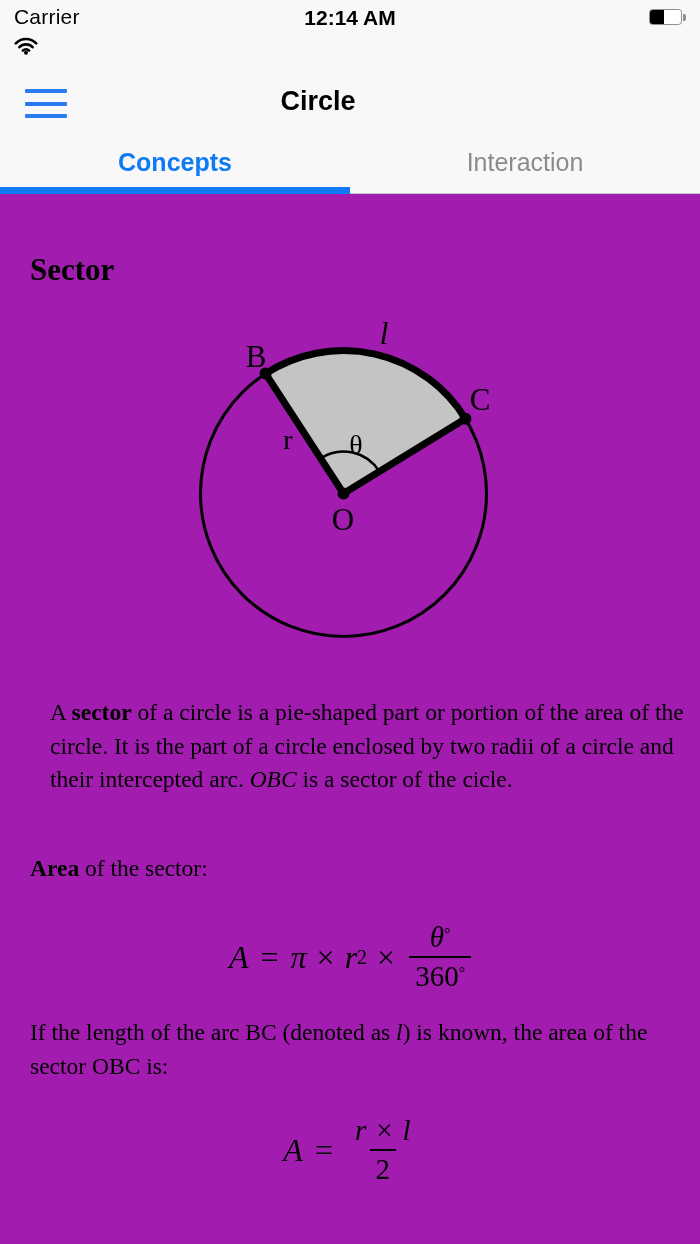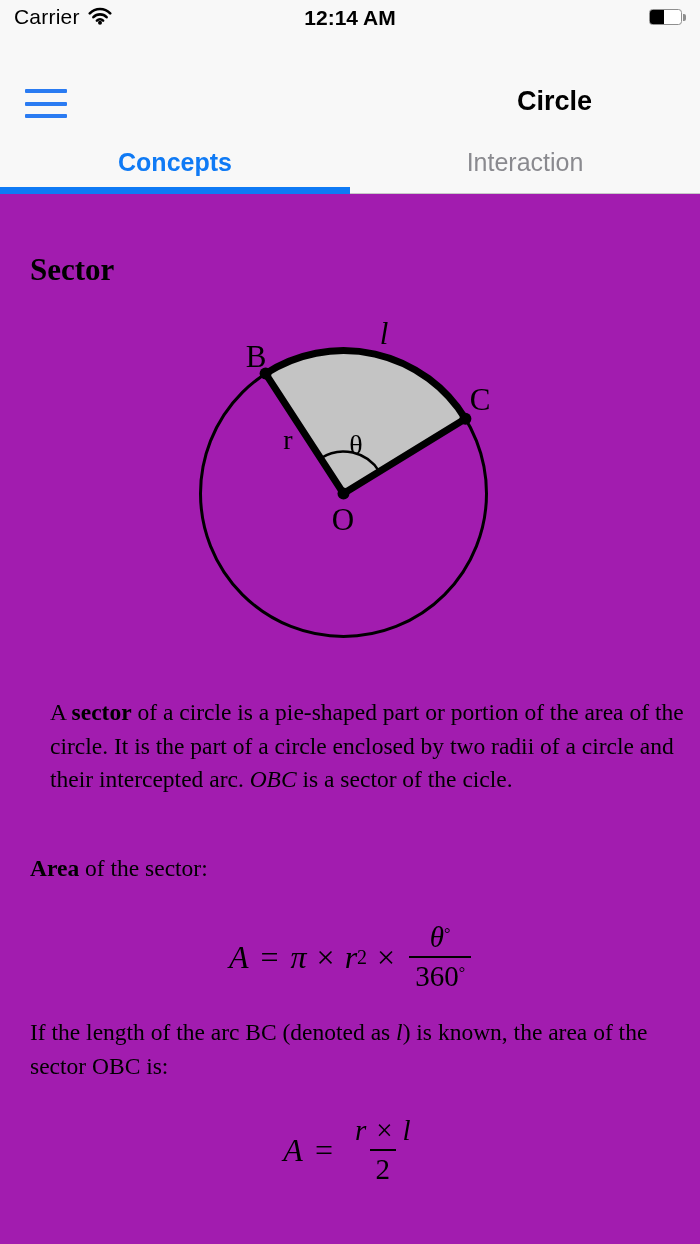--- a/index.html
+++ b/index.html
@@ -2,37 +2,37 @@
 <html><head>
 <meta charset="utf-8">
 <style>
   html,body{margin:0;padding:0;background:#fff;}
   .screen{position:relative;width:700px;height:1244px;background:#ffffff;overflow:hidden;
           font-family:"Liberation Sans",sans-serif;color:#000;}
   
   .header{position:absolute;left:0;top:0;width:700px;height:194px;background:#f8f8f8;
           border-bottom:1px solid #c8c8c8;box-sizing:border-box;}
   .status-bar{position:absolute;left:0;top:0;width:700px;height:36px;}
-  .status-left{position:absolute;left:14px;top:5px;display:flex;align-items:flex-end;gap:8px;}
+  .status-left{position:absolute;left:14px;top:5px;display:flex;align-items:flex-start;gap:8px;flex-direction:column;}
   .carrier{font-size:21px;letter-spacing:.2px;}
   .status-time{position:absolute;left:0;top:6px;width:700px;text-align:center;
                font-size:21px;font-weight:600;}
   .battery{position:absolute;right:14px;top:9px;display:flex;align-items:center;}
   .battery-body{width:33px;height:16px;border:1.5px solid #8e8e8e;border-radius:3.5px;
                 background:#fff;box-sizing:border-box;overflow:hidden;}
   .battery-fill{height:100%;width:45%;background:#000;}
   .battery-nub{width:3px;height:7px;background:#8e8e8e;border-radius:0 2px 2px 0;margin-left:1px;}
   .nav-bar{position:absolute;left:0;top:36px;width:700px;height:94px;}
   .menu-btn{position:absolute;left:25px;top:51px;width:42px;height:32px;cursor:pointer;}
   .menu-line{position:absolute;left:0;width:42px;height:4px;background:#2a7bf2;border-radius:1px;}
   .menu-line:nth-child(1){top:2px;}
   .menu-line:nth-child(2){top:15px;}
   .menu-line:nth-child(3){top:27px;}
-  .nav-title{position:absolute;left:0;top:50px;width:592px;text-align:right;
-             font-size:27px;font-weight:700;}
+  .nav-title{position:absolute;left:0;top:50px;width:592px;text-align:center;
+             font-size:27px;font-weight:700;padding-left:22px;}
   .tab-bar{position:absolute;left:0;top:130px;width:700px;height:64px;display:flex;}
   .tab{flex:1;display:flex;align-items:center;justify-content:center;font-size:25px;cursor:pointer;}
   .tab.active{color:#0f7af5;font-weight:600;}
   .tab.inactive{color:#8a8a8f;font-weight:400;}
   .tab-underline{position:absolute;left:0;bottom:0;width:350px;height:7px;background:#0f7af5;}
   
   .content{position:absolute;left:0;top:194px;width:700px;height:1050px;background:#a21caf;}
   .heading{position:absolute;left:30px;top:58px;font-size:31px;font-weight:700;
            font-family:"Liberation Serif",serif;}
   .diagram{position:absolute;left:170px;top:121px;}

